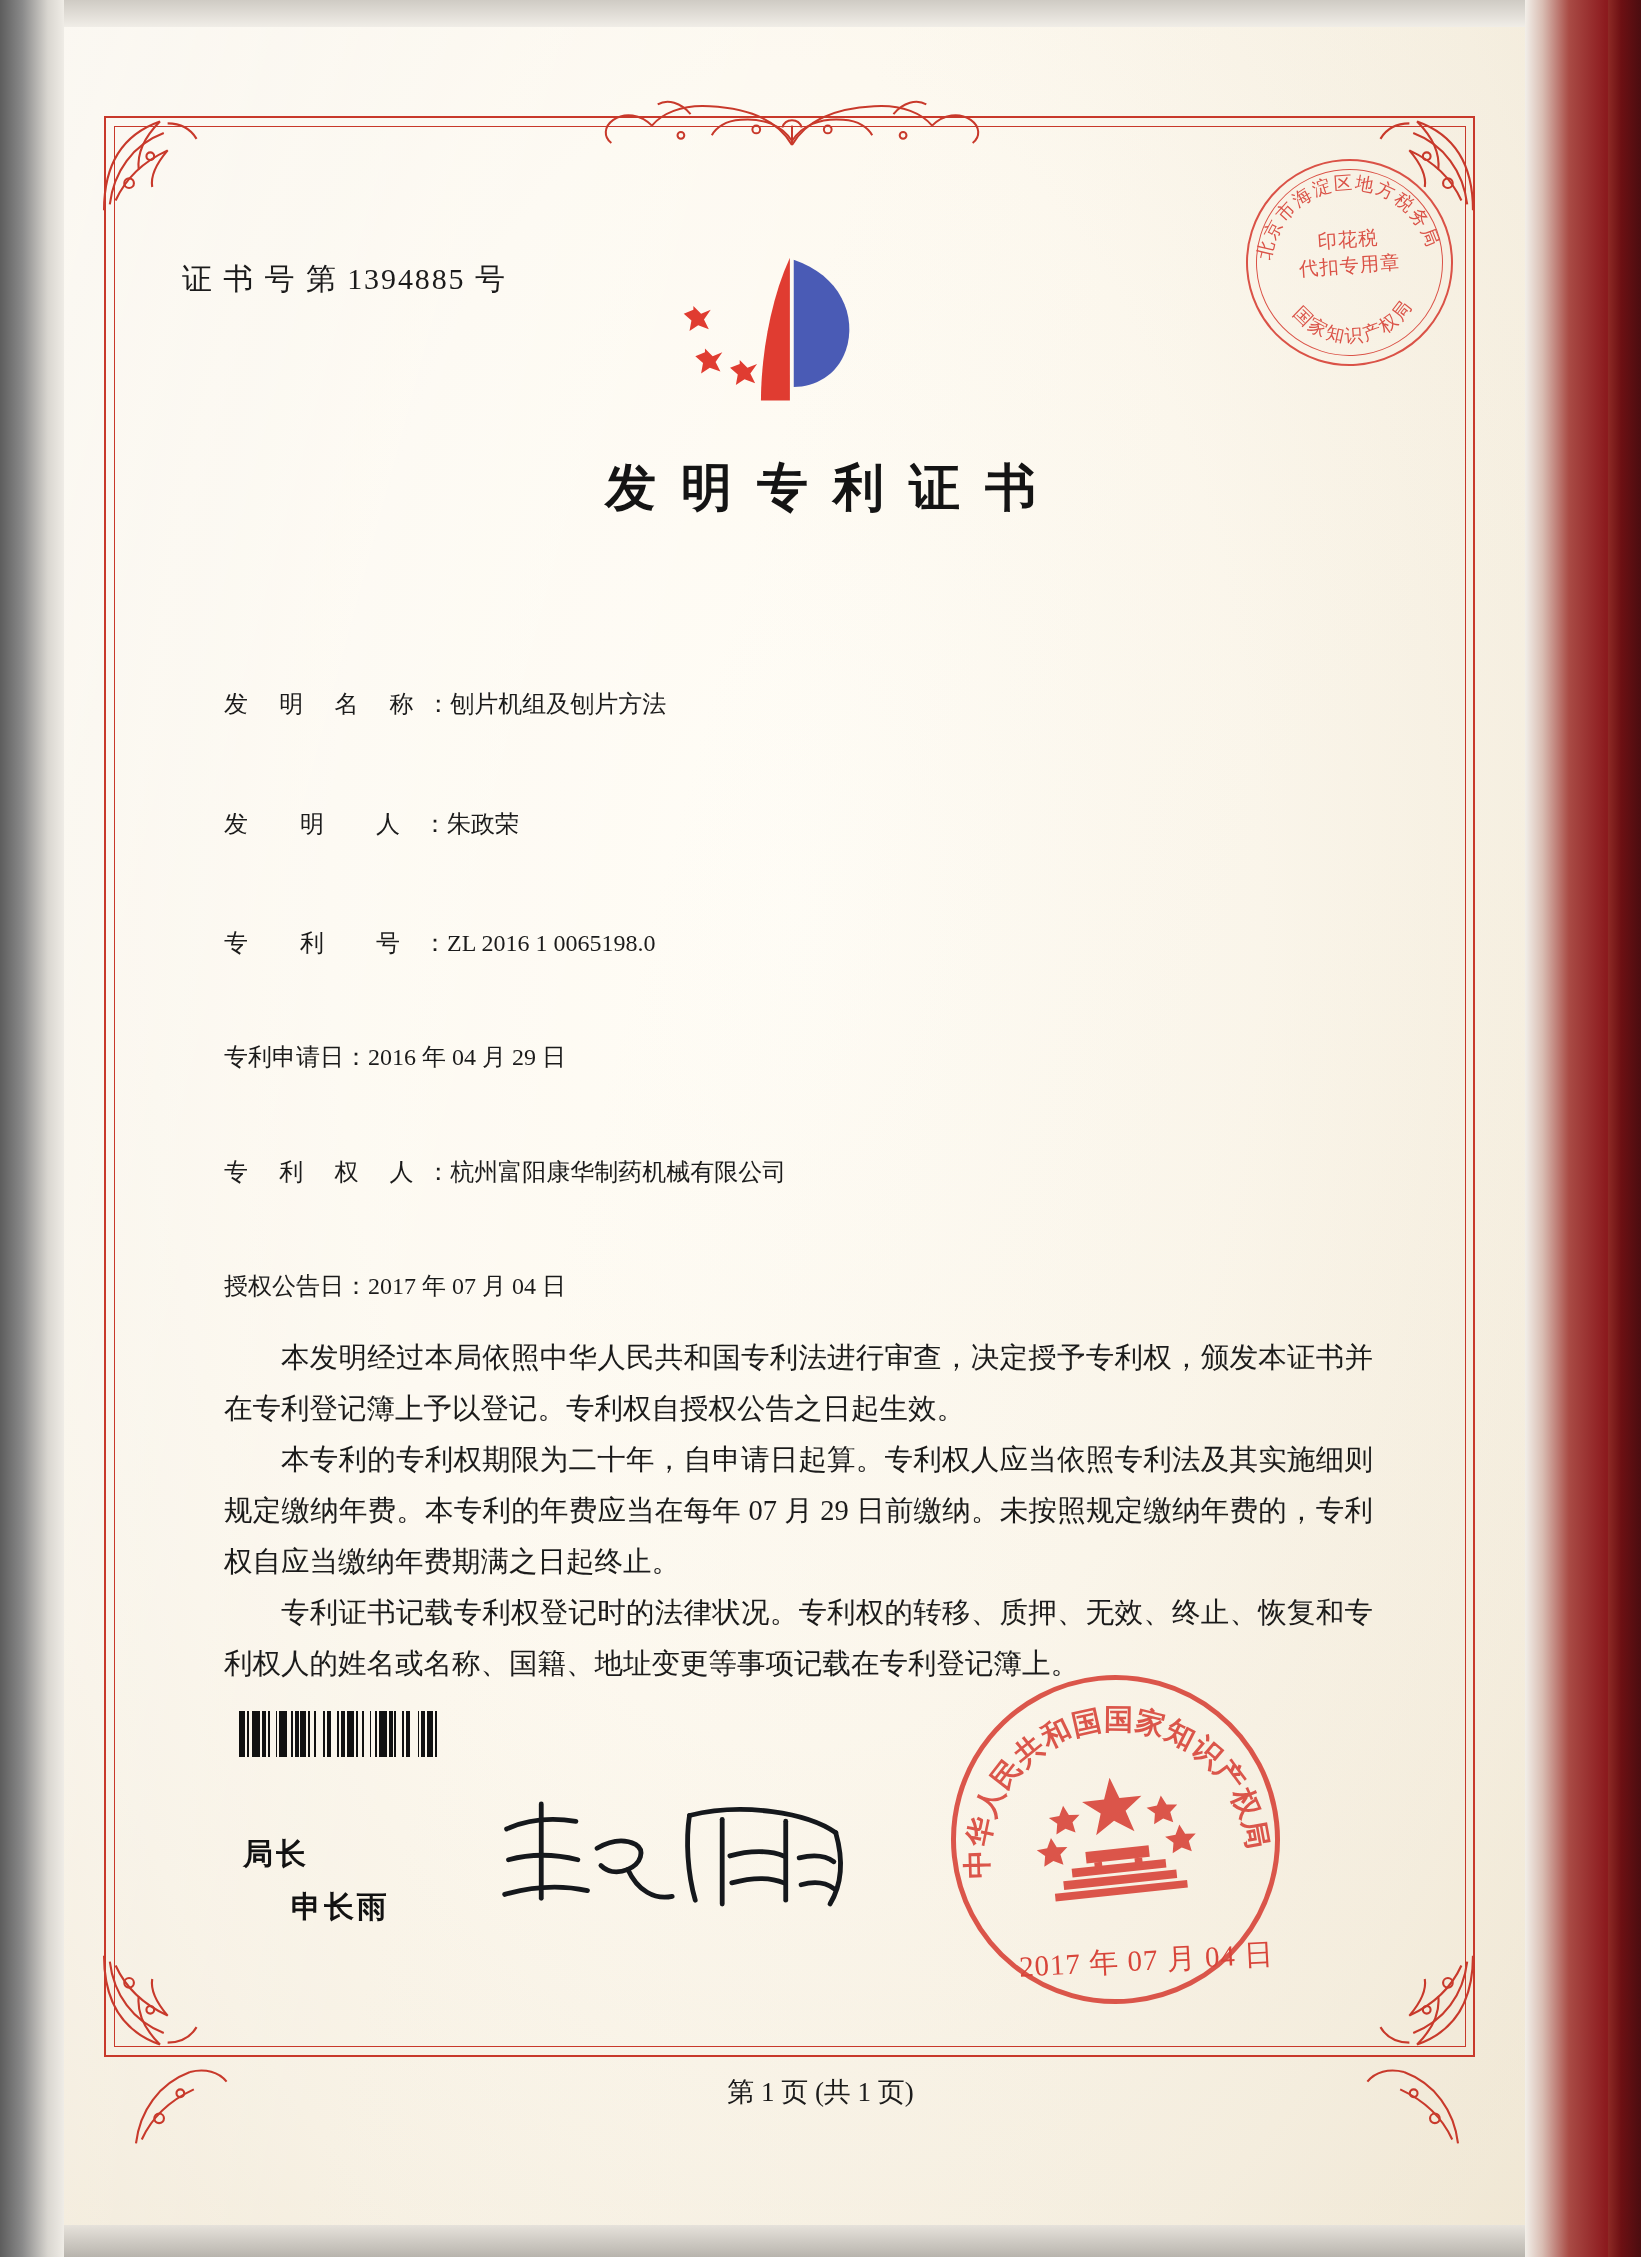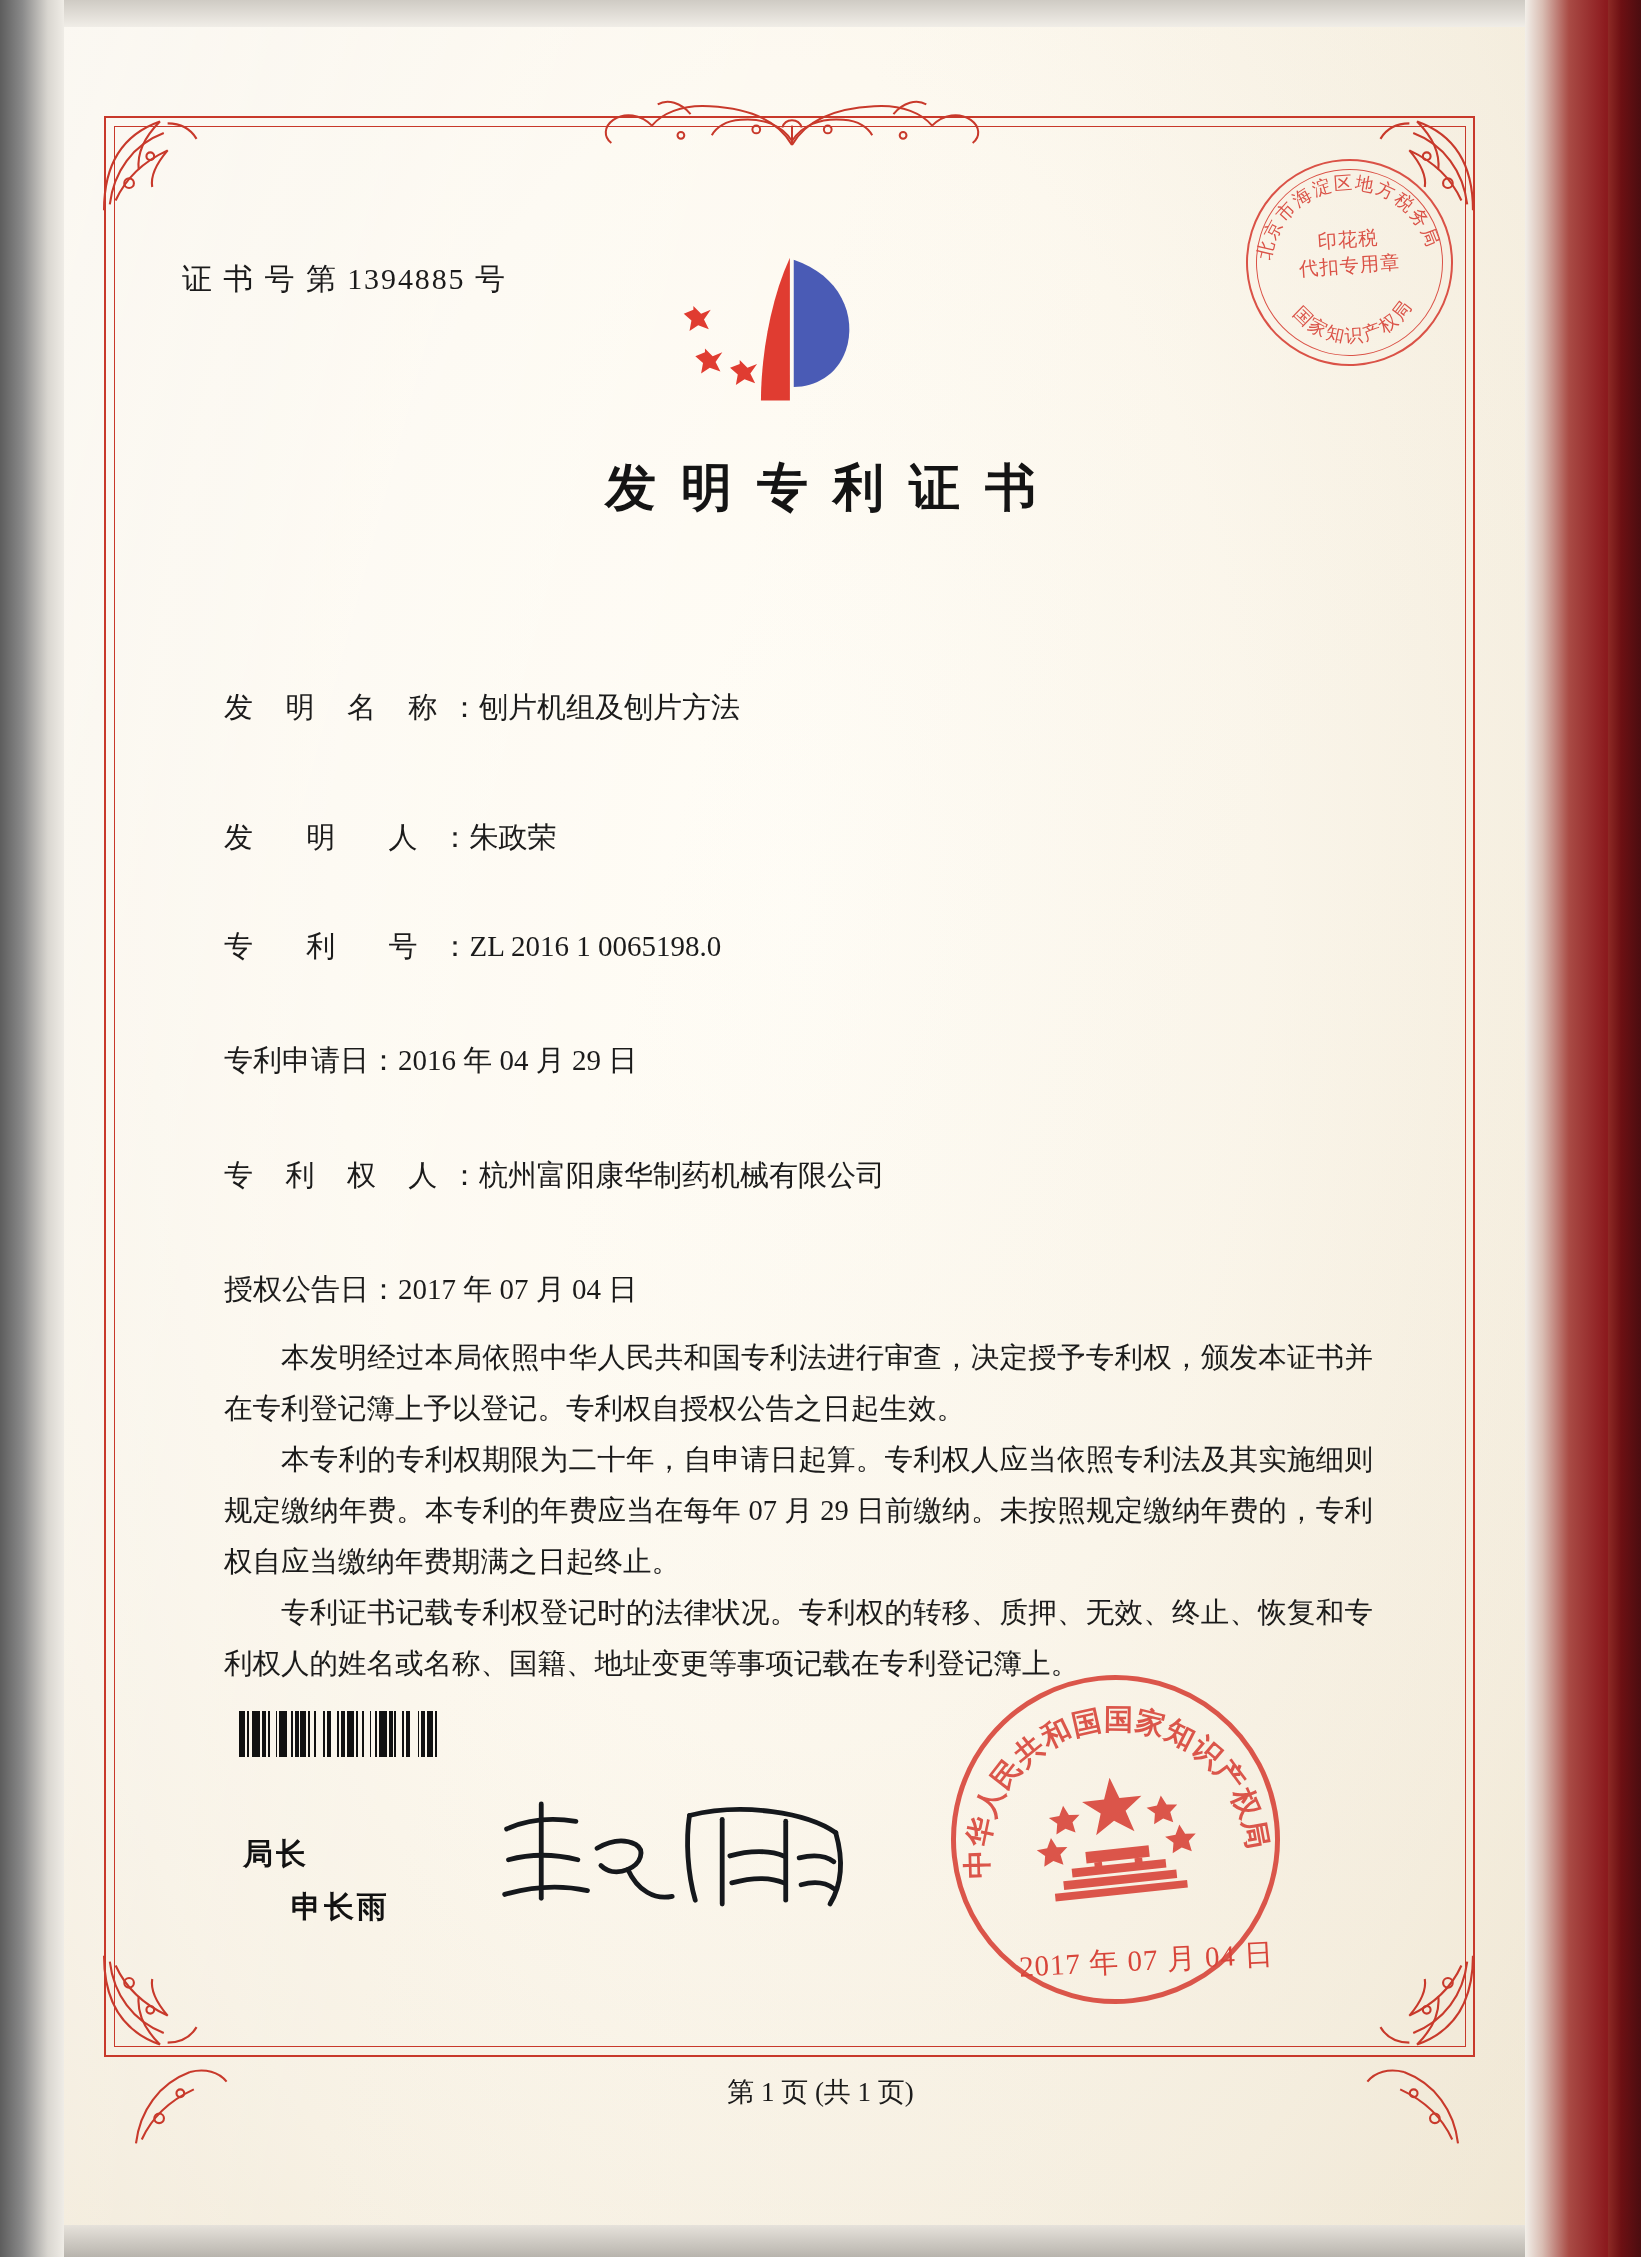--- a/index.html
+++ b/index.html
@@ -158,35 +158,35 @@
     letter-spacing: 25px;
     text-indent: 25px;
     color: #141414;
     font-family: "Liberation Serif", "DejaVu Serif", serif;
   }
 
   
   .field {
     position: absolute;
     left: 224px;
-    font-size: 29px;
+    font-size: 24px;
     color: #1b1b1b;
     white-space: nowrap;
   }
   .field .lbl {
     display: inline-block;
   }
   .field .val {
     display: inline-block;
   }
   .sp4 { letter-spacing: 12.6px; }
   .sp6 { letter-spacing: 23px; }
 
   .f1 { top: 688px; }
-  .f2 { top: 808px; margin-top: 10px; }
+  .f2 { top: 808px; }
   .f3 { top: 927px; }
   .f4 { top: 1041px; }
   .f5 { top: 1156px; }
   .f6 { top: 1270px; }
 
   
   .para {
     position: absolute;
     left: 224px;
     width: 1149px;

